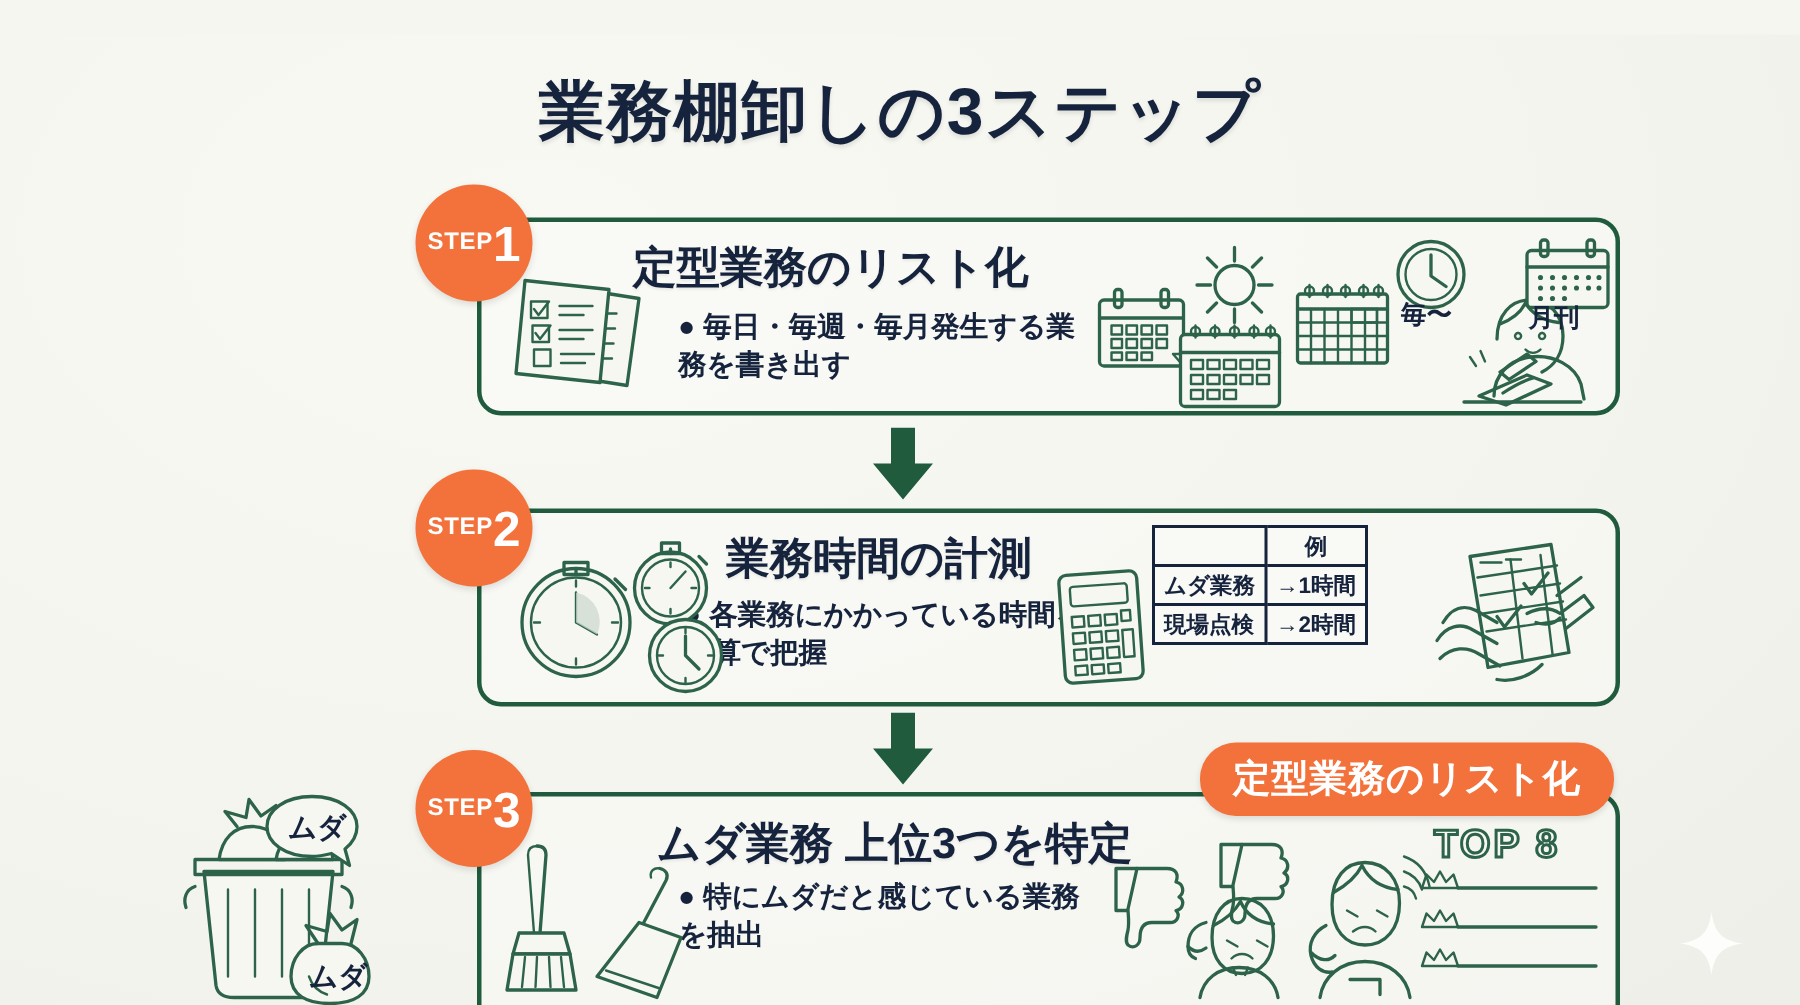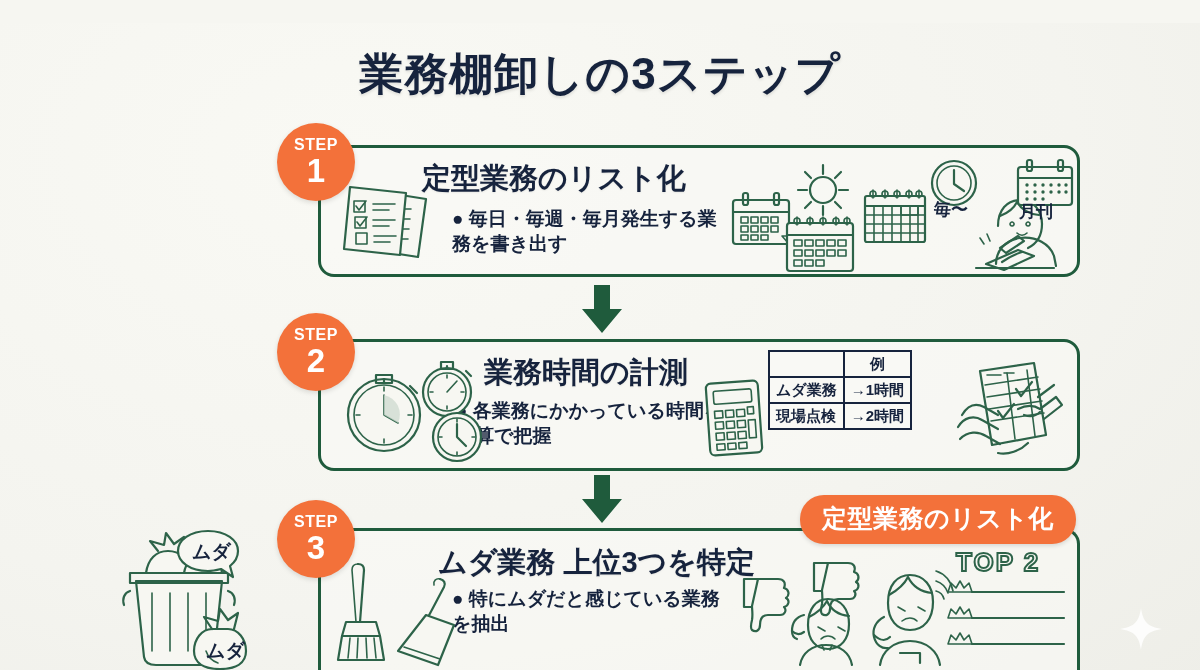--- a/index.html
+++ b/index.html
@@ -44,21 +44,21 @@
   #card3 { left: 318px; top: 505px; width: 762px; height: 160px; border-bottom: none;
            border-bottom-left-radius: 0; border-bottom-right-radius: 0; }
 
   
   .badge {
     position: absolute;
     width: 78px; height: 78px;
     border-radius: 50%;
     background: #f3713a;
     color: #fff;
-    display: flex; flex-direction: column;
+    display: flex; flex-direction: row;
     align-items: center; justify-content: center;
     box-shadow: 0 2px 5px rgba(0,0,0,.12);
     z-index: 5;
   }
   .badge .lbl { font-size: 16px; font-weight: 700; letter-spacing: .5px; line-height: 1; margin-bottom: 1px; }
   .badge .num { font-size: 33px; font-weight: 700; line-height: 1; }
   #badge1 { left: 277px; top: 100px; }
   #badge2 { left: 277px; top: 290px; }
   #badge3 { left: 277px; top: 477px; }
 
@@ -526,21 +526,21 @@
       <path class="gl-thin" d="M46 60 c5 -4 11 -4 15 0"></path>
       <path class="gl" d="M24 104 c2 -14 14 -24 30 -24 c16 0 28 10 30 24"></path>
       <path class="gl" d="M28 56 c-8 4 -12 12 -10 20 c2 8 8 12 14 11"></path>
       <path class="gl" d="M18 74 c6 6 12 6 16 2"></path>
       <path class="gl" d="M44 92 h20 v10"></path>
       <path class="gl-thin" d="M80 20 c6 2 10 6 12 12 M80 30 c4 1 7 4 8 8 M80 10 c9 3 15 10 17 20"></path>
     </svg>
   </div>
 
   <div id="top3">
-    <div class="t3label">TOP 2</div>
+    <div class="t3label">TOP 8</div>
     <svg width="126" height="82" viewBox="0 0 126 82" style="margin-top:2px;">
       <g>
         <path class="gl-thin" d="M4 12 l3 -9 l5 5 l4 -7 l4 7 l5 -5 l3 9 z"></path>
         <path class="gl" d="M28 12 h92"></path>
       </g>
       <g>
         <path class="gl-thin" d="M4 38 l3 -9 l5 5 l4 -7 l4 7 l5 -5 l3 9 z"></path>
         <path class="gl" d="M28 38 h92"></path>
       </g>
       <g>

